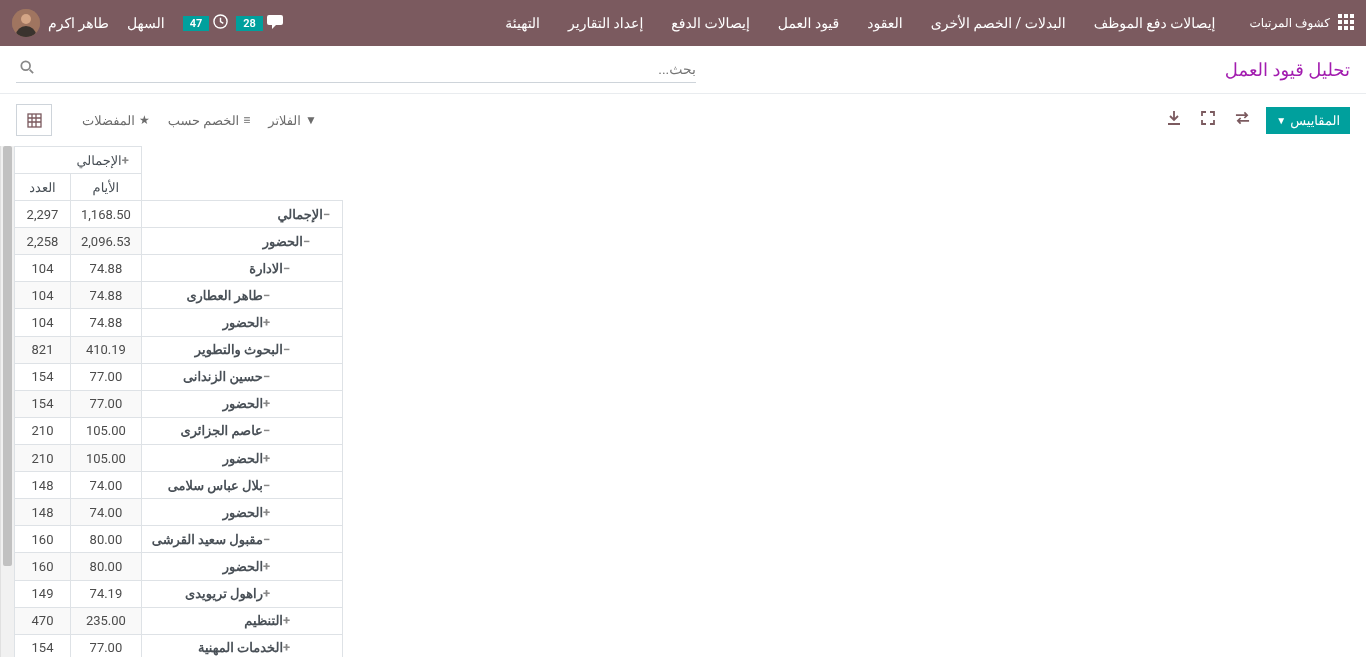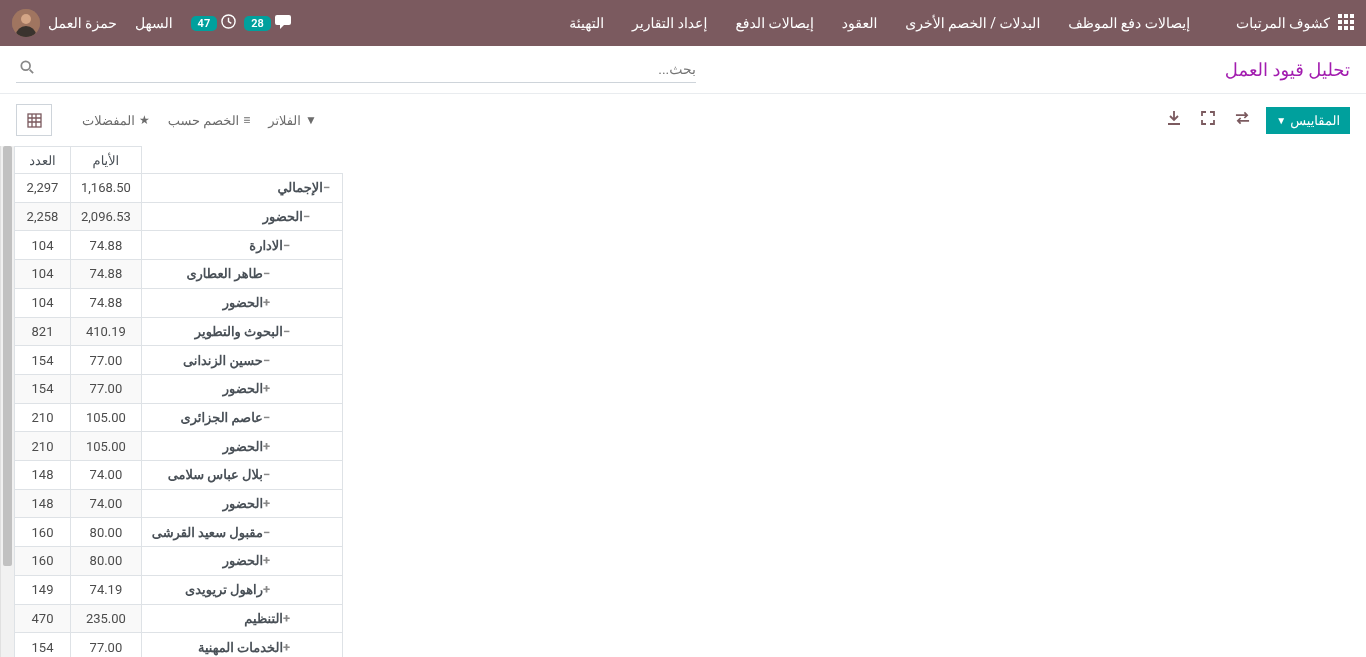--- a/index.html
+++ b/index.html
@@ -1,24 +1,24 @@
 <!DOCTYPE html>
 <html dir="rtl" lang="ar"><head>
 <meta charset="utf-8">
 <style>
 *{margin:0;padding:0;box-sizing:border-box;font-family:-apple-system,BlinkMacSystemFont,"Segoe UI",Roboto,Arial,sans-serif}
 body{background:#fff;color:#4c4c4c;overflow-x:hidden}
 .nav{background:#7b5a5f;height:46px;display:flex;align-items:center;padding:0 12px;color:#fff;font-size:14px}
 .nav-apps{font-size:18px;margin-left:8px;cursor:pointer}
-.nav-title{font-size:14px;font-weight:400;margin-left:32px}
+.nav-title{font-size:12px;font-weight:400;margin-left:20px}
 .nav-menu{display:flex;gap:0;flex:1}
 .nav-menu-item{padding:0 14px;height:46px;display:flex;align-items:center;cursor:pointer;white-space:nowrap;font-size:14px}
 .nav-right{display:flex;align-items:center;gap:8px;margin-right:auto}
 .badge-chat{display:flex;align-items:center;gap:4px}
-.badge-pill{background:#00a09d;color:#fff;border-radius:5px;padding:1px 7px;font-size:11px;font-weight:600}
+.badge-pill{background:#00a09d;color:#fff;border-radius:0;padding:1px 7px;font-size:11px;font-weight:600}
 .chat-icon{font-size:16px}
 .nav-user{display:flex;align-items:center;gap:8px;cursor:pointer}
 .avatar{width:28px;height:28px;border-radius:50%;background:#8d6e63;display:flex;align-items:center;justify-content:center;overflow:hidden}
 .avatar svg{width:28px;height:28px}
 .subheader{display:flex;align-items:center;justify-content:space-between;padding:10px 16px;border-bottom:1px solid #e9ecef}
 .page-title{font-size:18px;color:#a21caf;font-weight:400}
 .search-wrap{display:flex;align-items:center;flex:1;max-width:680px;margin-right:20px;border-bottom:1px solid #ced4da;padding:4px 0}
 .search-input{border:none;outline:none;flex:1;font-size:14px;color:#888;background:transparent;text-align:right}
 .search-icon{color:#888;font-size:15px;margin-left:4px}
 .toolbar{display:flex;align-items:center;justify-content:space-between;padding:10px 16px}
@@ -61,20 +61,21 @@
         <rect x="0" y="12" width="4" height="4"></rect>
         <rect x="6" y="12" width="4" height="4"></rect>
         <rect x="12" y="12" width="4" height="4"></rect>
       </svg>
   </span>
   <span class="nav-title">كشوف المرتبات</span>
   <div class="nav-menu">
     <div class="nav-menu-item">إيصالات دفع الموظف</div>
     <div class="nav-menu-item">البدلات / الخصم الأخرى</div>
     <div class="nav-menu-item">العقود</div>
+    <div class="nav-menu-item">قيود العمل</div>
     <div class="nav-menu-item">إيصالات الدفع</div>
     <div class="nav-menu-item">إعداد التقارير</div>
     <div class="nav-menu-item">التهيئة</div>
   </div>
   <div class="nav-right">
     <div class="badge-chat">
       <span class="chat-icon">
         <svg width="16" height="14" viewBox="0 0 16 14" fill="#fff">
             <path d="M2 0h12a2 2 0 012 2v6a2 2 0 01-2 2H9l-4 4v-4H2a2 2 0 01-2-2V2a2 2 0 012-2z"></path>
           </svg>
@@ -85,21 +86,21 @@
       <span class="chat-icon">
         <svg width="15" height="15" viewBox="0 0 16 16" fill="none" stroke="#fff" stroke-width="1.5">
             <circle cx="8" cy="8" r="7"></circle>
             <path d="M8 4v4l3 2"></path>
           </svg>
       </span>
       <span class="badge-pill">47</span>
     </div>
     <div class="nav-menu-item" style="padding:0 10px">السهل</div>
     <div class="nav-user">
-      <span>حمزة العمل</span>
+      <span>طاهر اكرم</span>
       <span class="avatar">
         <svg viewBox="0 0 28 28">
             <rect width="28" height="28" fill="#a07560"></rect>
             <circle cx="14" cy="10" r="5" fill="#d4a586"></circle>
             <ellipse cx="14" cy="26" rx="10" ry="9" fill="#3a332e"></ellipse>
           </svg>
       </span>
     </div>
   </div>
 </div>
@@ -164,20 +165,24 @@
 
 <div class="content">
   <div class="scroll-gutter">
     <div class="scroll-thumb"></div>
   </div>
   <div class="pivot-area">
     <table class="pivot striped">
       <thead>
         <tr>
           <th class="corner"></th>
+          <th colspan="2"><span class="expand-icon">+</span><span>الإجمالي</span></th>
+        </tr>
+        <tr>
+          <th class="corner"></th>
           <th class="num">الأيام</th>
           <th class="num">العدد</th>
         </tr>
       </thead>
       <tbody id="pivot-body">
           <tr>
             <th class="row-head indent-0"><span class="expand-icon">−</span>الإجمالي</th>
             <td class="num">1,168.50</td>
             <td class="num">2,297</td>
           </tr>

